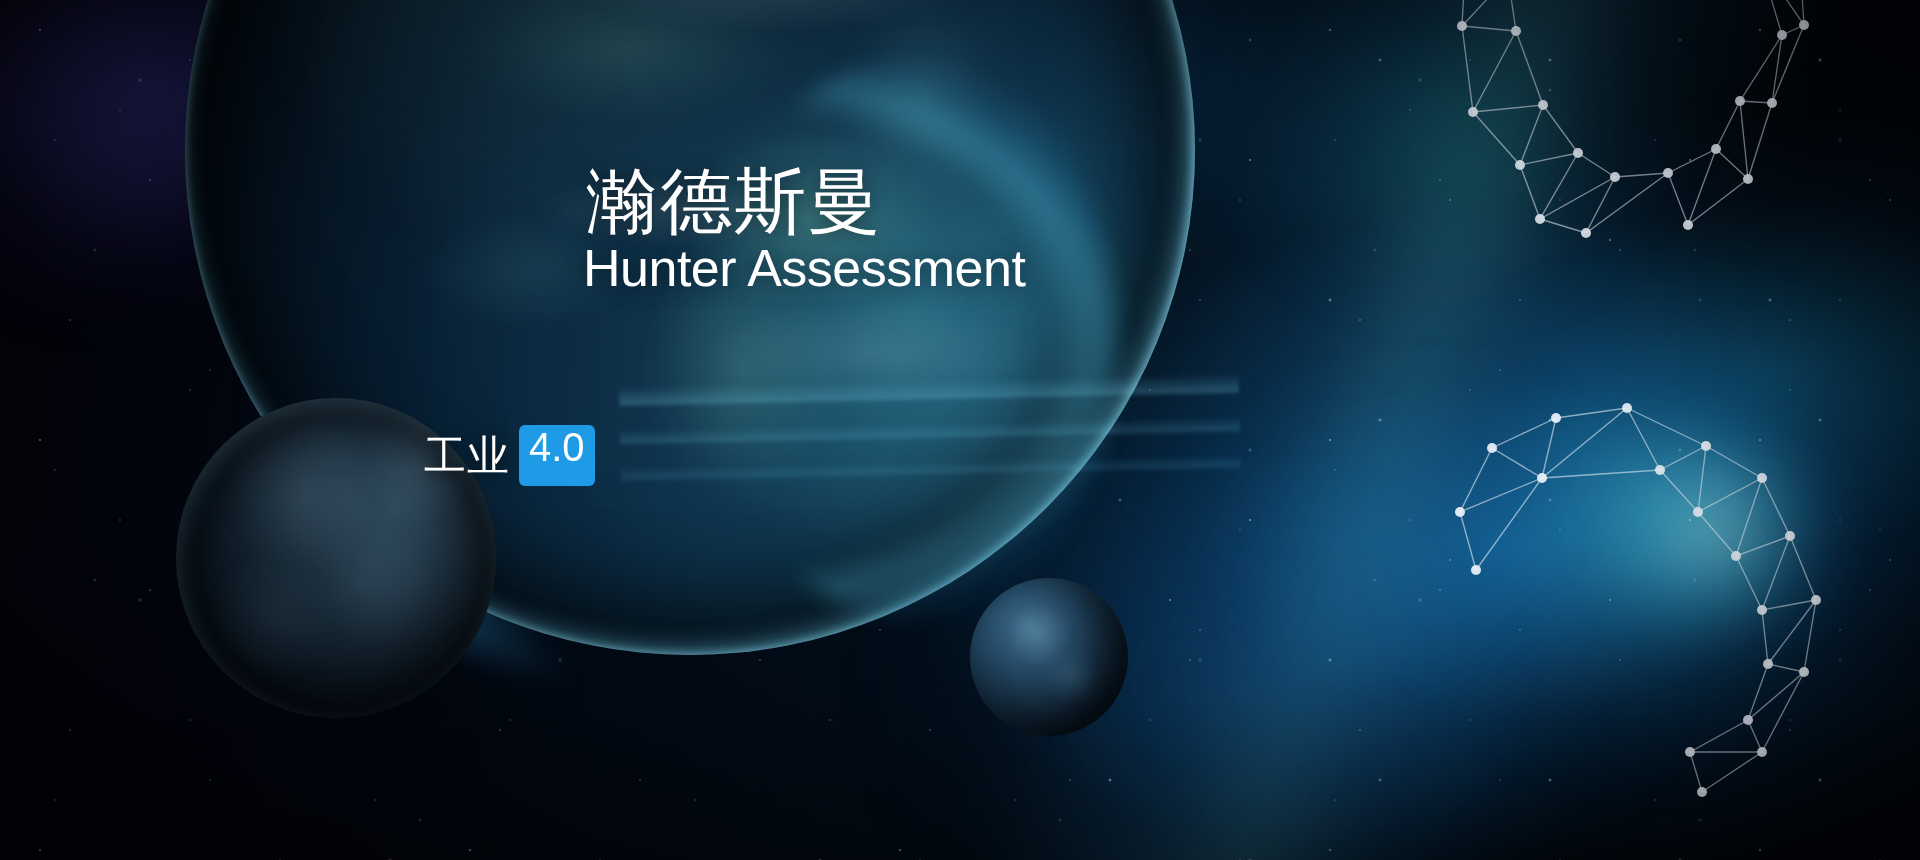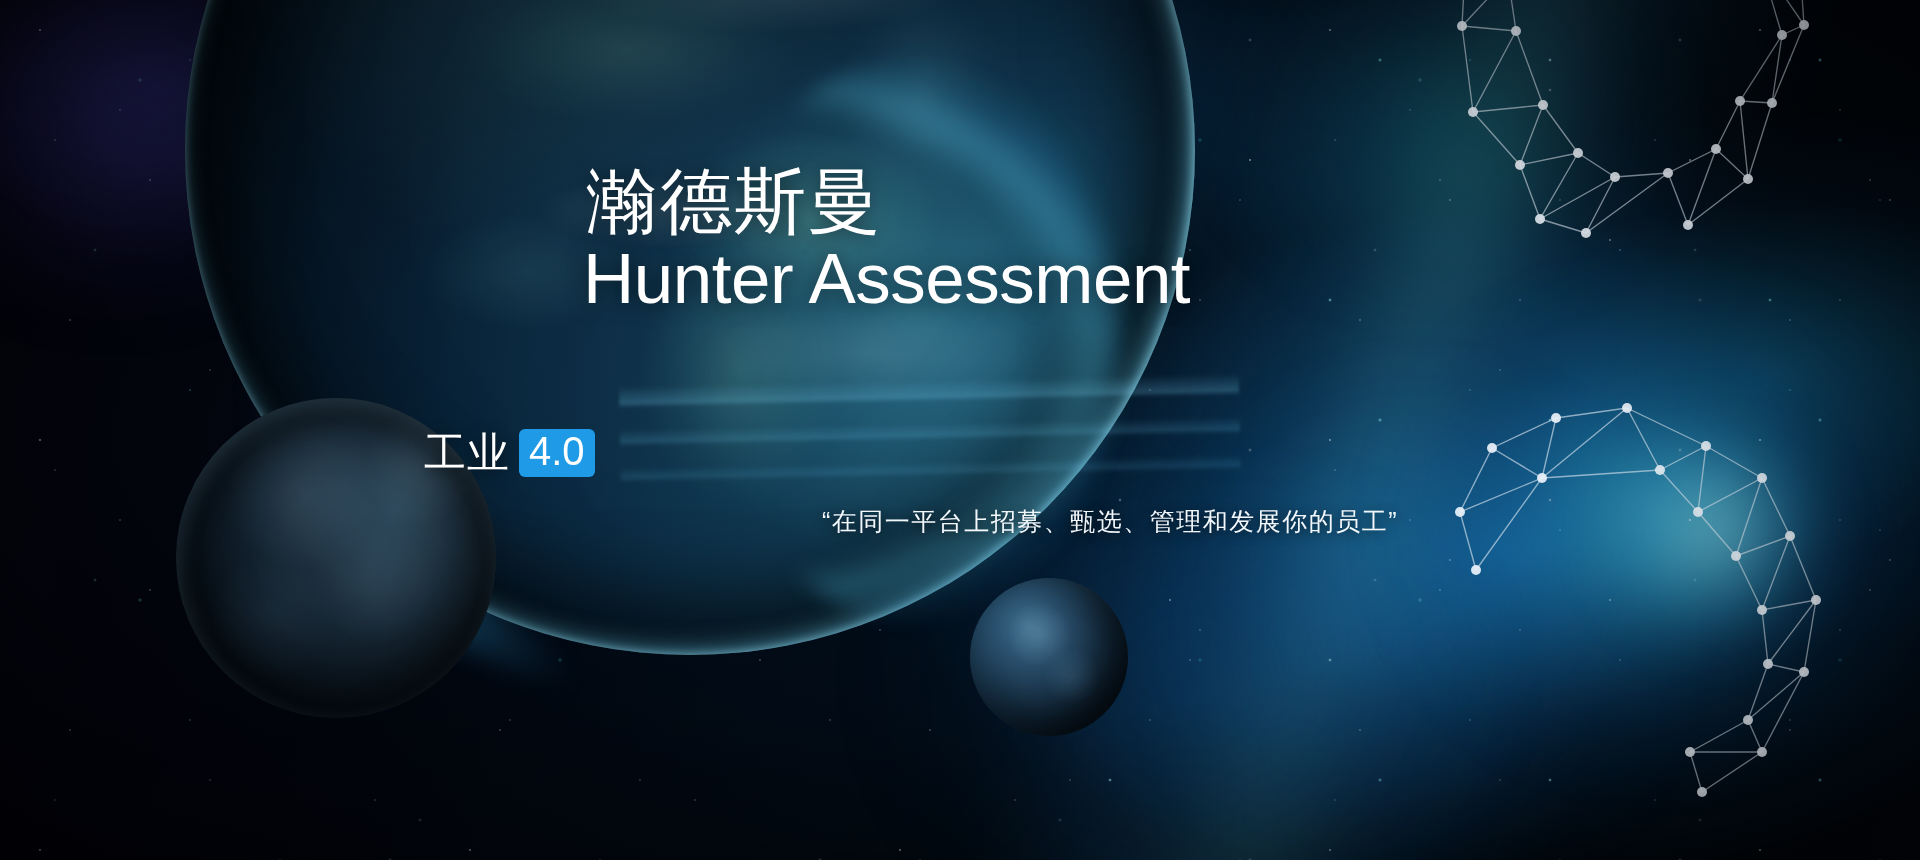--- a/index.html
+++ b/index.html
@@ -292,21 +292,21 @@
     letter-spacing: 2px;
     color: #ffffff;
     line-height: 1.06;
     white-space: nowrap;
     text-shadow: 0 2px 18px rgba(0,0,0,0.55);
   }
   .title-en {
     position: absolute;
     left: 583px;
     top: 240px;
-    font-size: 71px;
+    font-size: 52px;
     font-weight: 400;
     letter-spacing: -0.5px;
     color: #ffffff;
     line-height: 1.1;
     white-space: nowrap;
     text-shadow: 0 2px 20px rgba(0,0,0,0.5);
   }
   .tagline {
     position: absolute;
     left: 424px;
@@ -323,21 +323,21 @@
   .tagline .seg { display: inline-block; text-align: center; }
   .badge-40 {
     display: inline-flex;
     align-items: center;
     justify-content: center;
     background: #1f9ae6;
     color: #ffffff;
     font-size: 40px;
     font-weight: 400;
     border-radius: 6px;
-    padding: 1px 10px 5px 10px;
+    padding: 1px 10px 18px 10px;
     margin: 0 9px;
     line-height: 1.06;
     letter-spacing: 0;
     text-shadow: none;
   }
   .subtitle-quote {
     position: absolute;
     left: 822px;
     top: 505px;
     font-size: 25px;
@@ -533,16 +533,15 @@
   <div class="hero-text">
     <div class="title-cn">瀚德斯曼</div>
 
     <div class="title-en">Hunter Assessment</div>
 
     <div class="tagline">
       <span class="seg">工业</span>
       <span class="badge-40">4.0</span>
     </div>
 
-    <div class="subtitle-quote">“在同一平台上招募、甄选、管理和发展你的员工”</div>
   </div>
 
 </div>
 
 </body></html>

